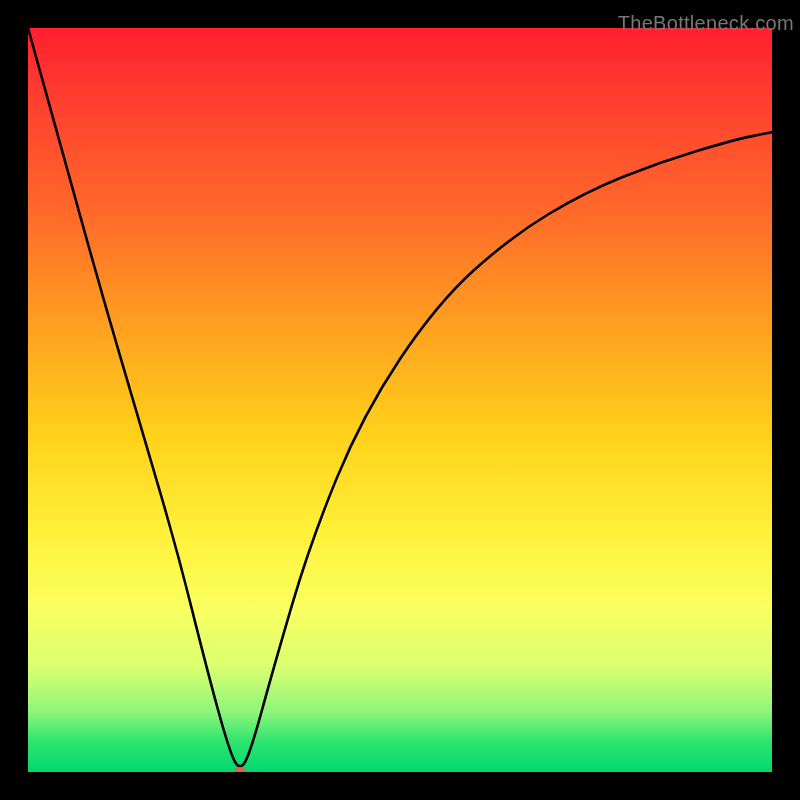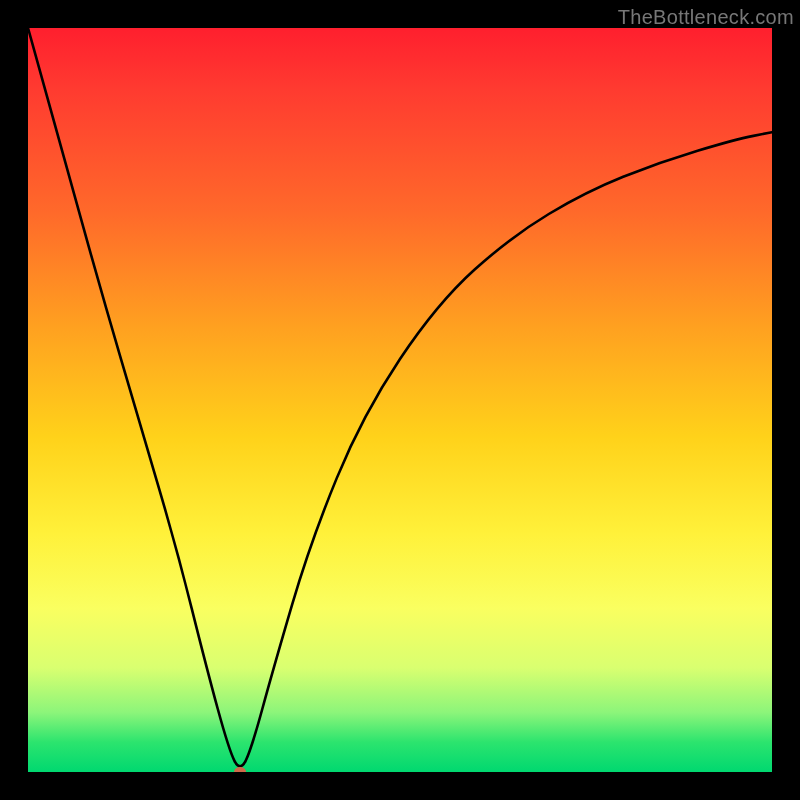--- a/index.html
+++ b/index.html
@@ -34,21 +34,21 @@
       #fff13a 68%,
       #faff60 78%,
       #d9ff70 86%,
       #8cf57a 92%,
       #2ce46e 96%,
       #00d870 100%
     );
   }
   .watermark {
     position: absolute;
-    top: 6px;
+    top: 12px;
     right: 6px;
     font-size: 20px;
     font-weight: 400;
     color: #777;
     letter-spacing: 0.3px;
     user-select: none;
   }
   svg.curve {
     position: absolute;
     left: 0;

